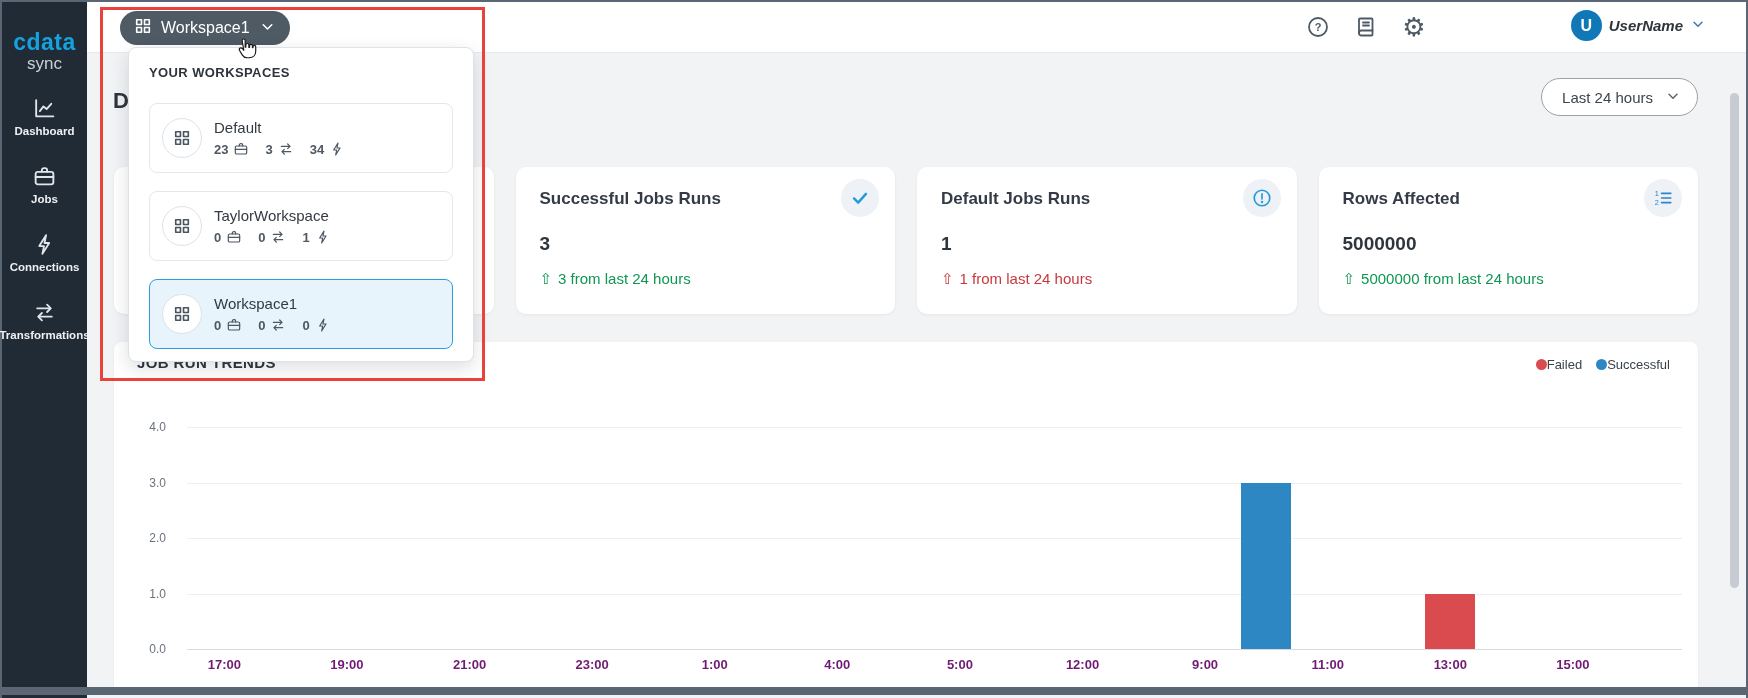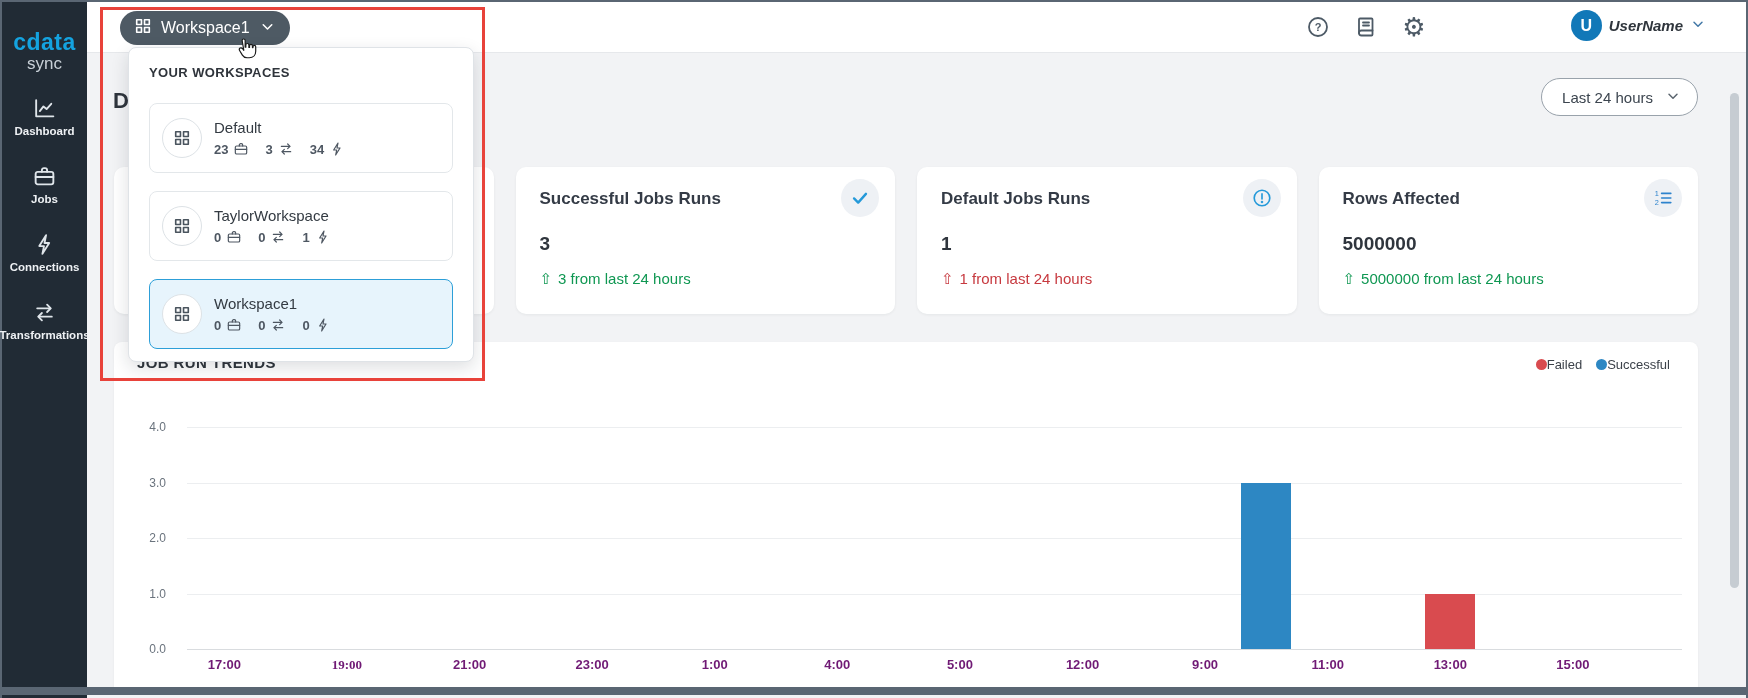--- a/index.html
+++ b/index.html
@@ -258,21 +258,21 @@
         <div class="gridline" style="top: 0%;"></div>
         <div class="gridline" style="top: 25%;"></div>
         <div class="gridline" style="top: 50%;"></div>
         <div class="gridline" style="top: 75%;"></div>
         <div class="gridline base" style="top: 100%;"></div>
         <div class="bar" style="left: calc(84.5% - 25px); width: 50px; height: 25%; background: rgb(217, 75, 79);"></div>
         <div class="bar" style="left: calc(72.2% - 25px); width: 50px; height: 75%; background: rgb(45, 135, 195);"></div>
       </div>
     <div class="xlabels" id="xlabels">
         <span class="xlabel" style="left: 2.5%;">17:00</span>
-        <span class="xlabel" style="left: 10.7%; font-family: Liberation Serif, serif;">19:00</span>
+        <span class="xlabel" style="left: 10.7%;">19:00</span>
         <span class="xlabel" style="left: 18.9%;">21:00</span>
         <span class="xlabel" style="left: 27.1%;">23:00</span>
         <span class="xlabel" style="left: 35.3%;">1:00</span>
         <span class="xlabel" style="left: 43.5%;">4:00</span>
         <span class="xlabel" style="left: 51.7%;">5:00</span>
         <span class="xlabel" style="left: 59.9%;">12:00</span>
         <span class="xlabel" style="left: 68.1%;">9:00</span>
         <span class="xlabel" style="left: 76.3%;">11:00</span>
         <span class="xlabel" style="left: 84.5%;">13:00</span>
         <span class="xlabel" style="left: 92.7%;">15:00</span>

